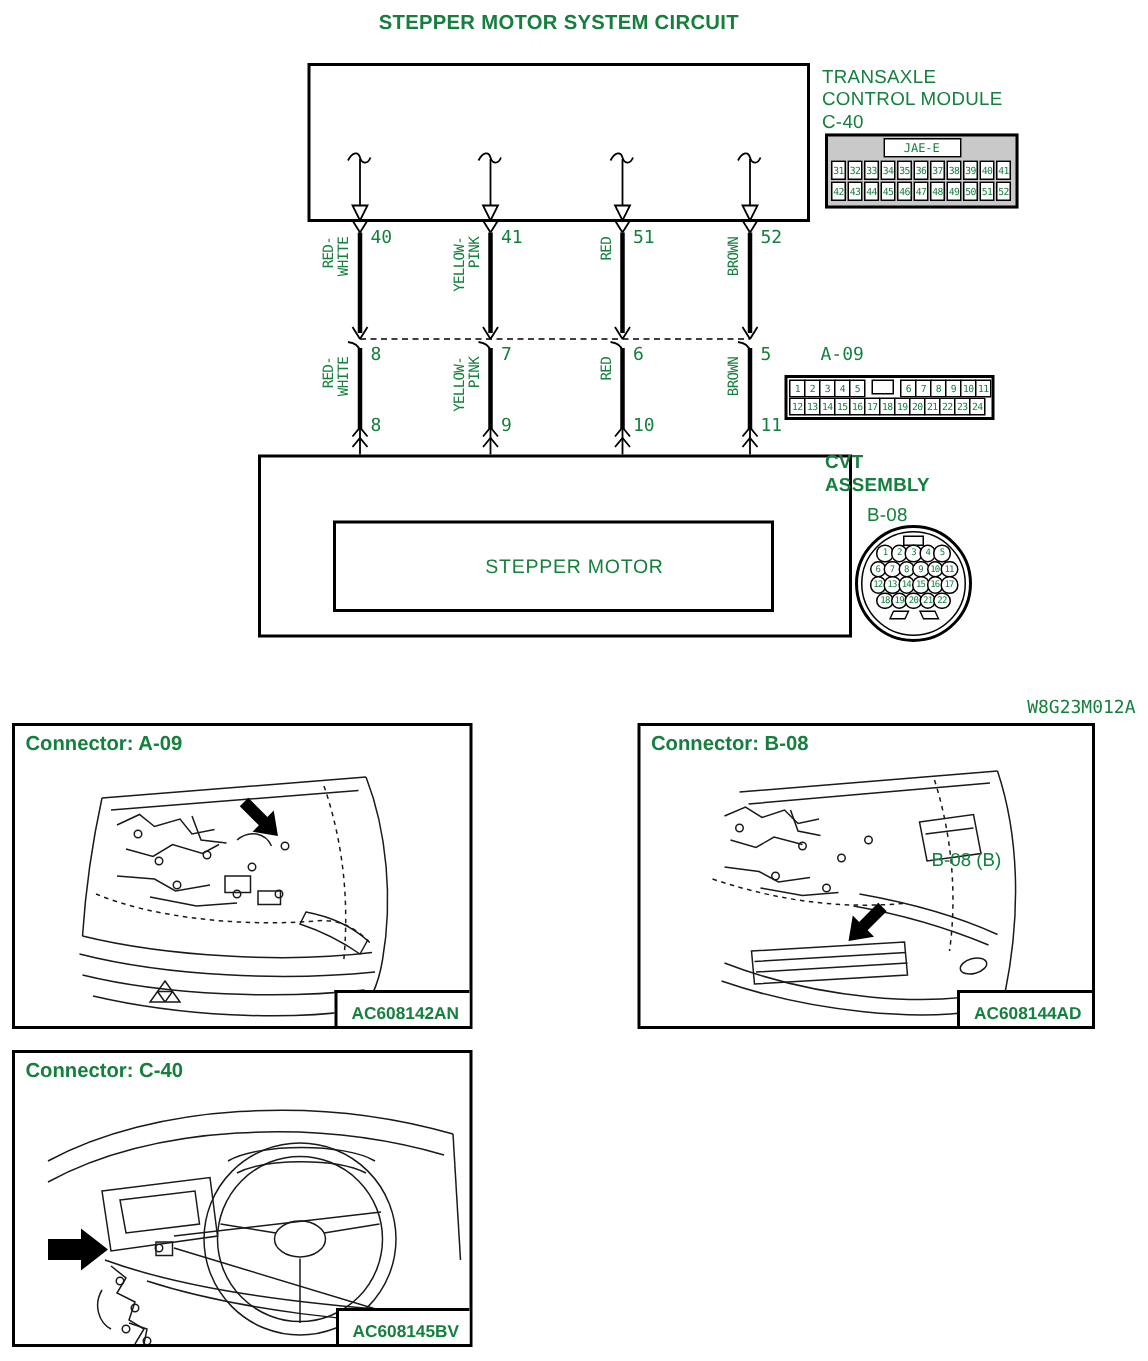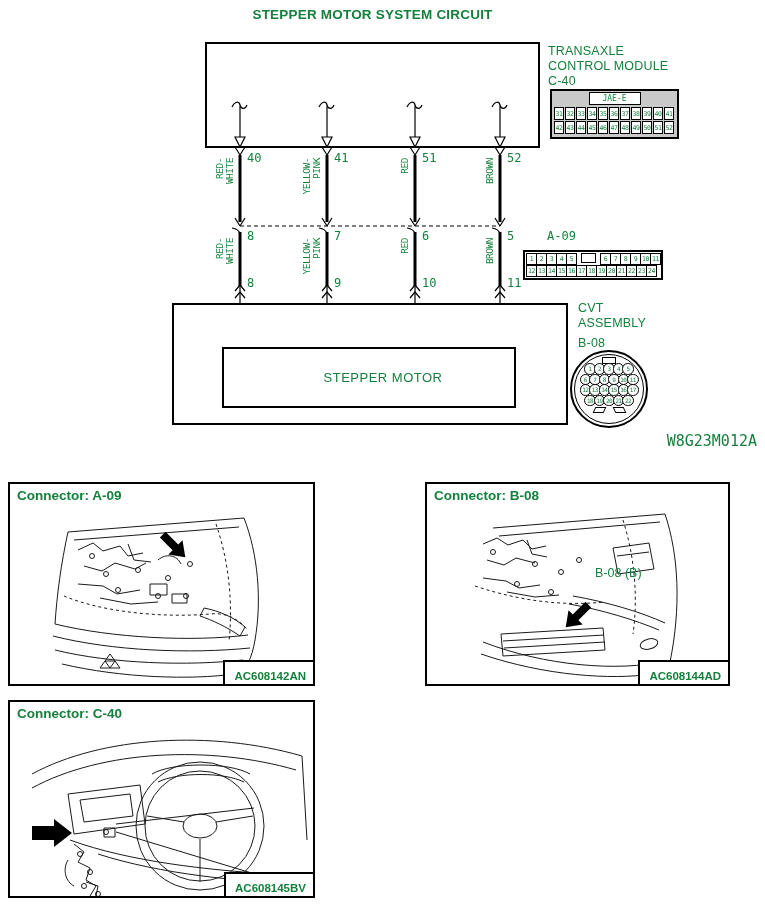--- a/index.html
+++ b/index.html
@@ -38,26 +38,26 @@
   .b08-tab{width:12px;height:5px;border:1px solid #000;margin-top:2px;}
   .brow{display:flex;justify-content:center;margin-top:-1px;}
   .bpin{flex:0 0 auto;width:11.5px;height:11.5px;border:1px solid #000;border-radius:50%;
        background:#fff;margin:0 -1px;display:flex;align-items:center;justify-content:center;
        font-family:"DejaVu Sans Mono",monospace;font-size:6px;letter-spacing:-.5px;box-sizing:border-box;}
   .b08-feet{display:flex;gap:9px;margin-top:1px;}
   .b08-feet i{display:block;width:9px;height:4px;border:1px solid #000;}
   .b08-feet i:first-child{transform:skewX(-25deg);}
   .b08-feet i:last-child{transform:skewX(25deg);}
   
-  .refcode{position:absolute;right:8px;top:432px;font-family:"DejaVu Sans Mono",monospace;font-size:15px;}
+  .refcode{position:absolute;right:8px;top:464px;font-family:"DejaVu Sans Mono",monospace;font-size:12px;}
   .panel{position:absolute;border:2px solid #000;background:#fff;box-sizing:border-box;}
   .panel-title{position:absolute;top:4px;left:7px;font-weight:bold;font-size:13.5px;z-index:2;}
   .codebox{position:absolute;right:0;bottom:0;border-top:2px solid #000;border-left:2px solid #000;
        background:#fff;padding:8px 7px 2px 9px;font-weight:bold;font-size:11.5px;z-index:2;}
-  .callout{position:absolute;font-size:12.5px;z-index:2;}
+  .callout{position:absolute;font-size:12.5px;z-index:2;margin-left:26px;}
   .stepper-label{display:flex;align-items:center;justify-content:center;width:100%;height:100%;
        font-size:13px;letter-spacing:.5px;padding-left:14px;}
   svg{display:block;}
 </style>
 </head>
 <body>
 
 <div id="canvas">
 
   <div class="diagram-title">STEPPER MOTOR SYSTEM CIRCUIT</div>
@@ -207,21 +207,21 @@
           <span class="cell">20</span>
           <span class="cell">21</span>
           <span class="cell">22</span>
           <span class="cell">23</span>
           <span class="cell">24</span>
         </div>
     </div>
   </div>
 
   <div class="box" style="left:172px;top:303px;width:396px;height:122px;"></div>
-  <div class="complbl" style="left:578px;top:301px;">
+  <div class="complbl" style="left:550px;top:301px;font-weight:bold;">
     <div>CVT</div>
     <div>ASSEMBLY</div>
   </div>
   <div class="complbl" style="left:578px;top:336px;">B-08</div>
 
   <div class="b08" style="left:570px;top:350px;">
     <div class="b08-inner">
       <div class="b08-tab"></div>
       <div class="brow">
           <span class="bpin">1</span>

